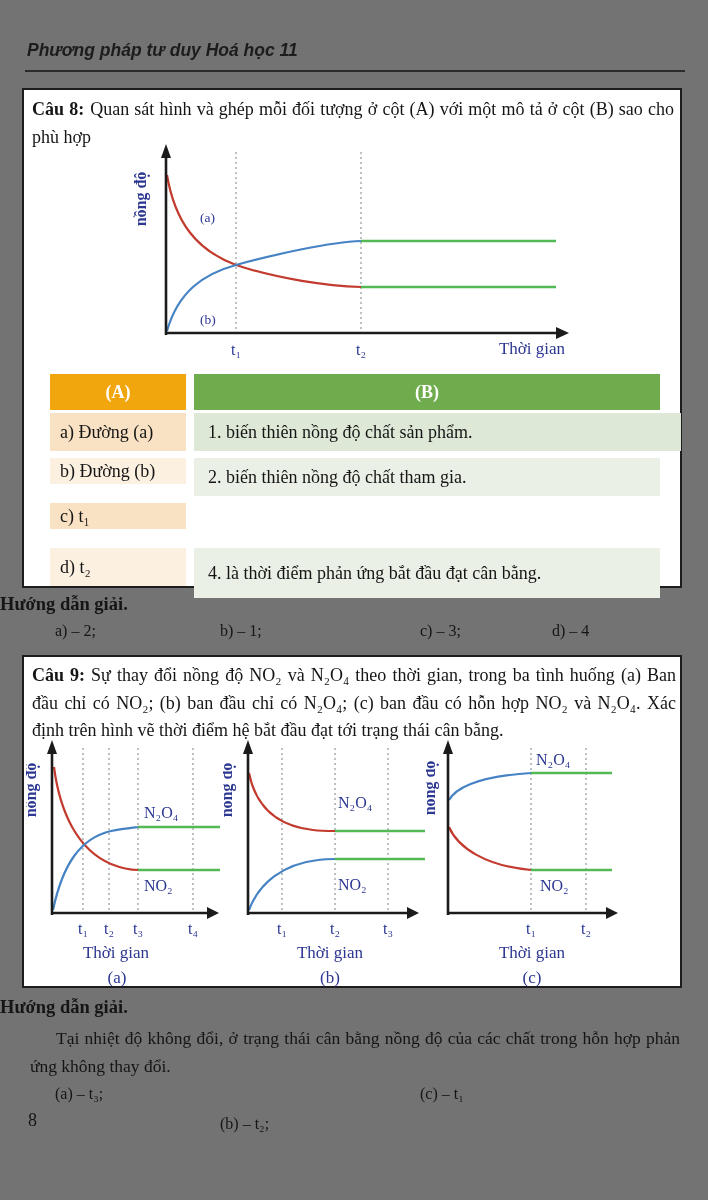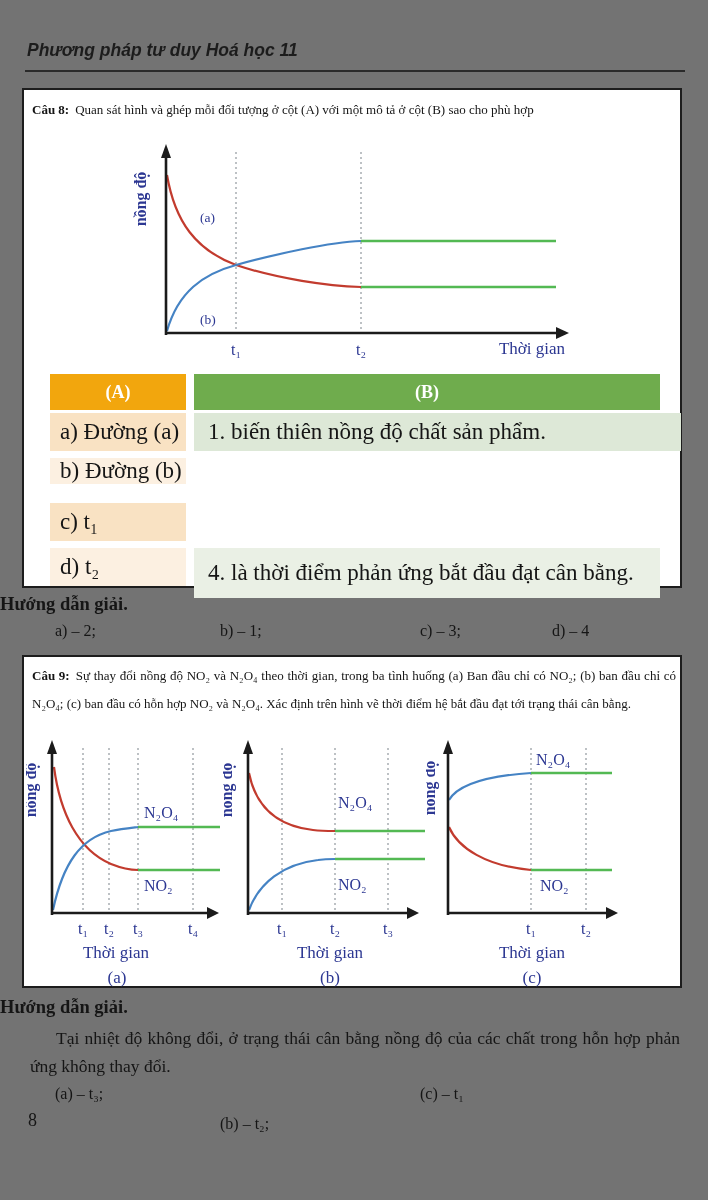--- a/index.html
+++ b/index.html
@@ -11,26 +11,26 @@
   
   .header-title{
     left:27px;top:40px;font-family:"Liberation Sans","DejaVu Sans",sans-serif;
     font-style:italic;font-weight:bold;font-size:17.5px;color:#1c1c1c;
   }
   .header-rule{left:25px;width:660px;top:70px;border-top:2px solid #2a2a2a;height:0;}
   
   .qbox{left:22px;width:660px;border:2px solid #1d1d1d;background:#ffffff;box-sizing:border-box;}
   .qbox1{top:88px;height:500px;}
   .qbox2{top:655px;height:333px;}
-  .qtext{font-size:13px;line-height:27.5px;text-align:justify;margin:0;}
+  .qtext{font-size:18px;line-height:27.5px;text-align:justify;margin:0;}
   .qtext b{margin-right:6px;}
   .qtext1{left:32px;top:96px;width:642px;}
   .qtext2{left:32px;top:662px;width:644px;}
   
-  .cell{box-sizing:border-box;display:flex;align-items:center;font-size:23px;}
+  .cell{box-sizing:border-box;display:flex;align-items:center;font-size:18px;}
   .th{justify-content:center;font-weight:bold;color:#ffffff;font-size:18px;}
   .thA{background:#F2A60D;}
   .thB{background:#6FAC4D;}
   .cA{padding-left:10px;}
   .cB{padding-left:14px;}
   .cA.odd{background:#F9E2C3;}
   .cA.even{background:#FCF0E1;}
   .cB.odd{background:#DDE8D7;}
   .cB.even{background:#EAF0E5;}
   
@@ -84,22 +84,23 @@
     <text class="xlab" x="437" y="212" text-anchor="end">Thời gian</text>
   </svg>
 
   <div class="abs cell th thA" style="left:50px;top:374px;width:136px;height:36px;">(A)</div>
   <div class="abs cell th thB" style="left:194px;top:374px;width:466px;height:36px;">(B)</div>
 
   <div class="abs cell cA odd" style="left:50px;top:413px;width:136px;height:38px;">a) Đường (a)</div>
   <div class="abs cell cB odd" style="left:194px;top:413px;width:487px;height:38px;">1. biến thiên nồng độ chất sản phẩm.</div>
 
   <div class="abs cell cA even" style="left:50px;top:458px;width:136px;height:26px;">b) Đường (b)</div>
+  <div class="abs cell cB even" style="left:194px;top:458px;width:466px;height:38px;">2. biến thiên nồng độ chất tham gia.</div>
 
-  <div class="abs cell cA odd" style="left:50px;top:503px;width:136px;height:38px;">c) t₁</div>
+  <div class="abs cell cA odd" style="left:50px;top:503px;width:136px;height:26px;">c) t₁</div>
 
   <div class="abs cell cA even" style="left:50px;top:548px;width:136px;height:38px;">d) t₂</div>
   <div class="abs cell cB even" style="left:194px;top:548px;width:466px;height:50px;">4. là thời điểm phản ứng bắt đầu đạt cân bằng.</div>
 
   <div class="abs sol-head" style="top:594px;">Hướng dẫn giải.</div>
   <span class="abs ans" style="left:55px;top:622px;">a) – 2;</span>
   <span class="abs ans" style="left:220px;top:622px;">b) – 1;</span>
   <span class="abs ans" style="left:420px;top:622px;">c) – 3;</span>
   <span class="abs ans" style="left:552px;top:622px;">d) – 4</span>
 

